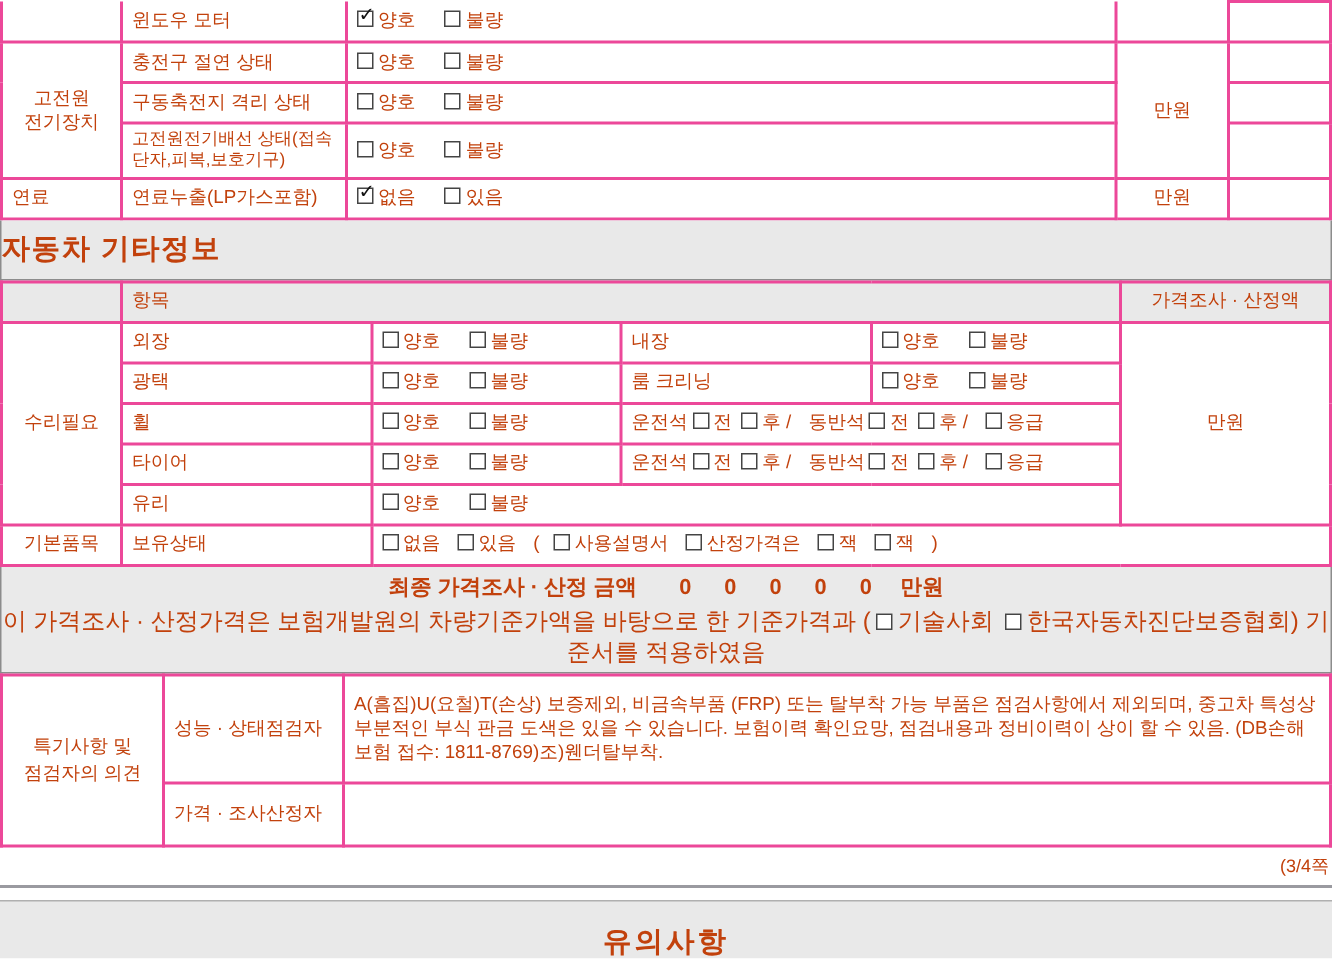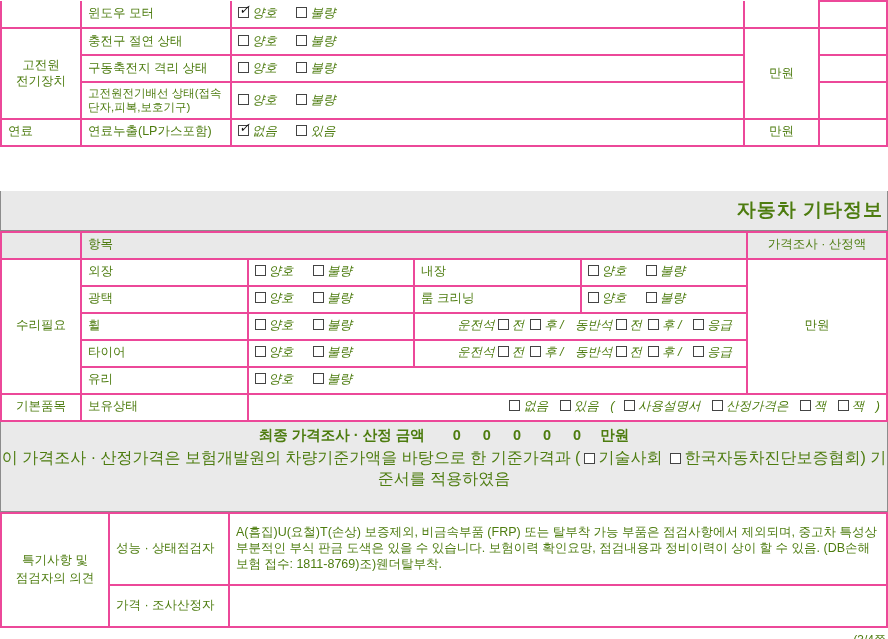--- a/index.html
+++ b/index.html
@@ -7,38 +7,38 @@
     margin: 0; padding: 0;
     background: #ffffff;
     font-family: "Liberation Sans", sans-serif;
   }
   #page {
     position: relative;
     width: 888px;
     height: 639px;
     overflow: hidden;
     background: #ffffff;
-    color: #4d7c0f;
+    color: #c2410c;
   }
   table.doc {
     border-collapse: collapse;
     width: 888px;
     table-layout: fixed;
   }
   table.doc td {
     border: 2px solid #ec4899;
     font-size: 12.5px;
     padding: 3px 6px;
     vertical-align: middle;
     height: 27px;
     line-height: 1.25;
   }
   .lbl-col { width: 80px; text-align: left; }
   .item-col { width: 150px; text-align: left; }
-  .check-col { text-align: left; font-style: italic; }
+  .check-col { text-align: left; }
   .won-col { width: 75px; text-align: center; }
   .tail-col { width: 68px; border-top: none; border-bottom: none; border-right: none; }
 
   .cb {
     display: inline-block;
     width: 11px; height: 11px;
     border: 1px solid #444;
     background: #fff;
     vertical-align: -1px;
     margin-right: 3px;
@@ -54,43 +54,42 @@
   }
   .opt { display: inline-block; margin-right: 16px; white-space: nowrap; }
   .opt.tight { margin-right: 8px; }
 
   
   .band {
     background: #e9e9e9;
     border-left: 1px solid #8c8c8c;
     border-right: 1px solid #8c8c8c;
     border-bottom: 1px solid #8c8c8c;
-    text-align: right;
-    padding: 6px 4px 7px 0;
-    margin-top: 44px;
+    text-align: left;
+    padding: 6px 17px 7px 0;
   }
   .band .title { font-size: 19px; font-weight: bold; letter-spacing: 1px; }
   .band .sub { font-size: 11.5px; margin-top: 3px; }
 
   .hdr-row td { background: #e9e9e9; text-align: center; }
   .hdr-left { text-align: left !important; }
 
   .ctr { text-align: center; }
   .sub-item { width: 88px; }
   .right-lbl { width: 95px; margin-top: 28px; }
   .price-col { width: 140px; text-align: center; }
 
   
   .finalblock {
     border-left: 1px solid #8c8c8c;
     border-right: 1px solid #8c8c8c;
     border-bottom: 1px solid #8c8c8c;
     background: #eaeaea;
     text-align: center;
-    padding: 4px 0 21px 0;
+    padding: 4px 0 2px 0;
   }
   .finalblock .l1 { font-size: 14.5px; font-weight: bold; }
   .finalblock .l1 .digits { letter-spacing: 9px; font-weight: bold; margin: 0 6px 0 24px; }
   .finalblock .l2 { font-size: 16px; margin-top: 3px; }
 
   .note-lbl { width: 108px; text-align: center; }
   .note-sub { width: 120px; text-align: left; }
   .note-body { font-size: 12.5px; line-height: 1.5; text-align: left; padding: 5px 8px; }
 
   .pagenum {
@@ -105,21 +104,21 @@
   .footer-band {
     background: #e9e9e9;
     text-align: center;
     font-size: 19px;
     font-weight: bold;
     letter-spacing: 2px;
     padding: 14px 0 10px 0;
     border-top: 1px solid #b0b0b0;
     margin-top: 8px;
   }
-  .nowrap { white-space: nowrap; text-align: right; }
+  .nowrap { white-space: nowrap; }
 </style>
 </head>
 <body>
 
 <div id="page">
 
   <table class="doc">
     <tbody>
         <tr>
       <td class="lbl-col" rowspan="1" style="border-top:none;"></td>

